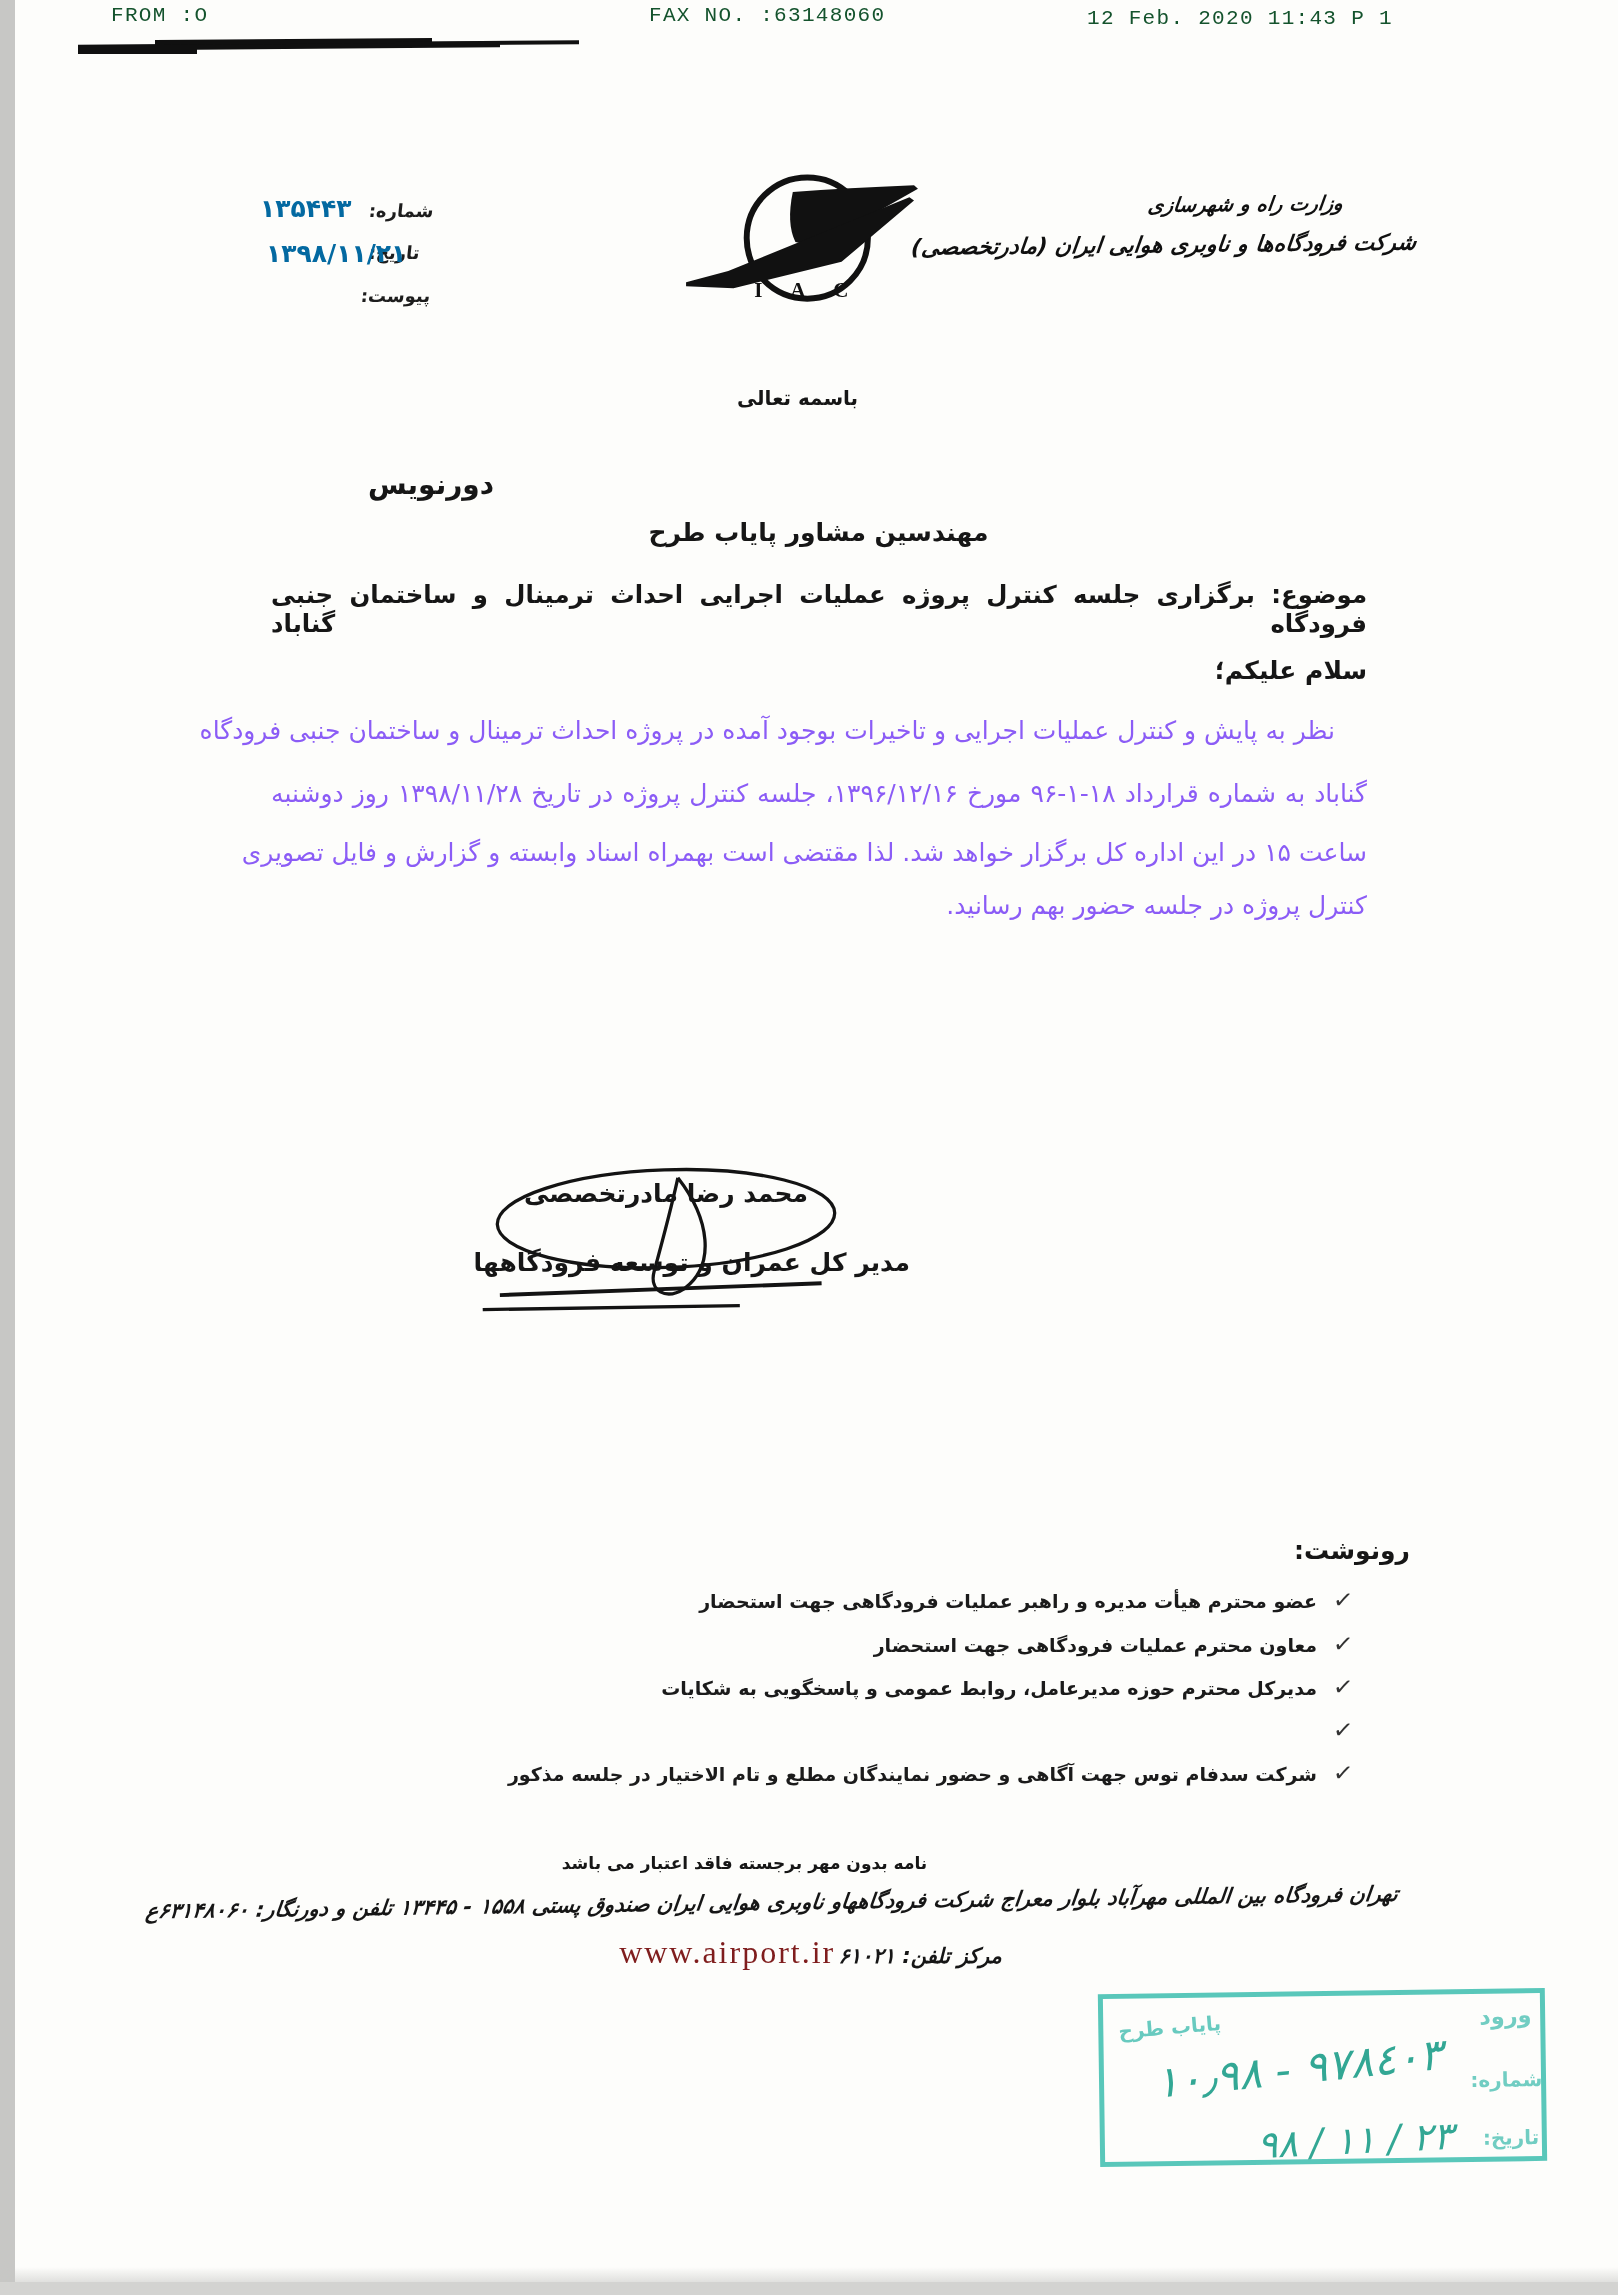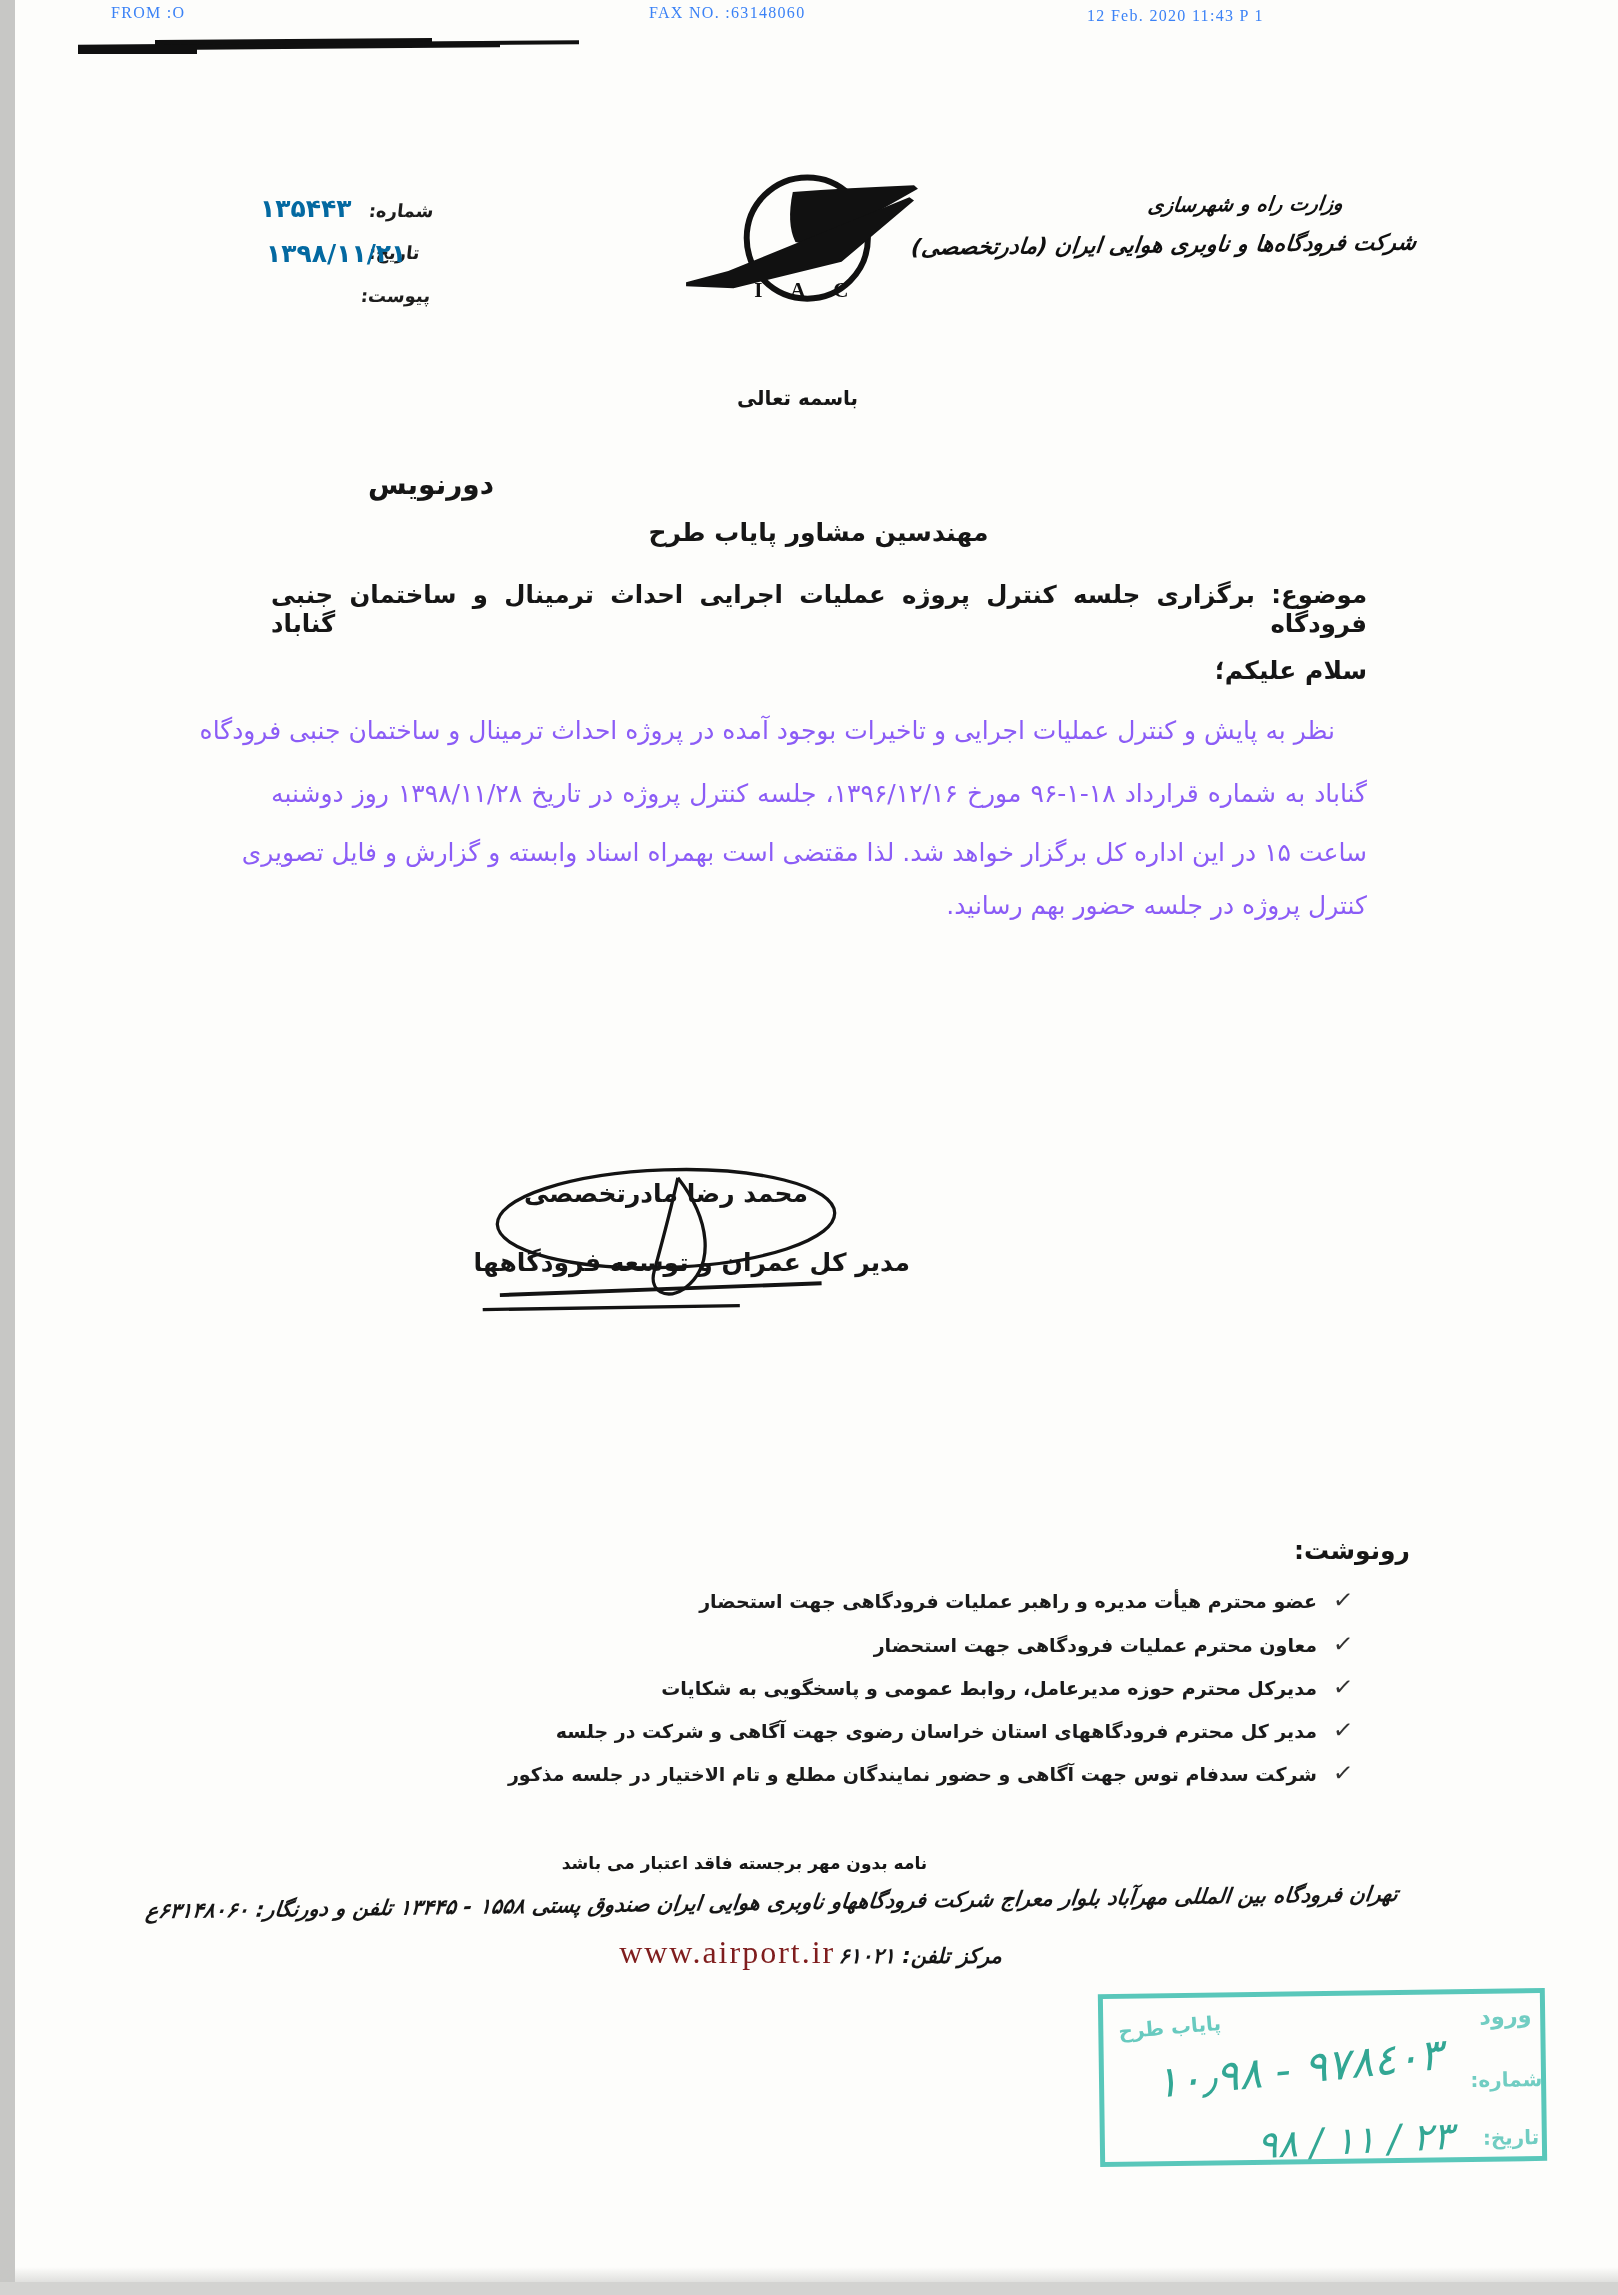--- a/index.html
+++ b/index.html
@@ -7,21 +7,21 @@
     width:1619px;height:2295px;position:relative;overflow:hidden;
     background:#fdfdfb;
     font-family:"DejaVu Sans",sans-serif;color:#161616;
   }
   .abs{position:absolute;}
   
   .edge-left{left:0;top:0;width:14.5px;height:2295px;background:#c7c7c5;}
   .edge-bottom{left:0;top:2282px;width:1619px;height:13px;background:#d3d3d1;}
   .edge-bottom2{left:0;top:2267px;width:1619px;height:16px;background:linear-gradient(#fdfdfb,#dededc);}
   
-  .faxfont{font-family:Liberation Serif, serif;font-size:16px;color:#3b82f6;letter-spacing:1.3px;white-space:nowrap;}
+  .faxfont{font-family:Liberation Mono, monospace;font-size:21px;color:#14532d;letter-spacing:1.3px;white-space:nowrap;}
   .streak{background:#101010;}
   .streak.a{left:78px;top:43px;width:422px;height:6px;transform:rotate(-0.5deg);}
   .streak.b{left:155px;top:39px;width:277px;height:5.3px;transform:rotate(-0.4deg);}
   .streak.c{left:395px;top:41px;width:184px;height:4px;transform:rotate(-0.4deg);}
   .streak.d{left:78px;top:49px;width:119px;height:4.6px;}
   
   .rtl{direction:rtl;unicode-bidi:plaintext;}
   .fieldlabel{font-size:18px;font-weight:bold;color:#1d1d1d;transform:skewX(-6deg);}
   .fieldvalue{font-size:25px;font-weight:bold;color:#0369a1;letter-spacing:1.3px;white-space:nowrap;}
   .nastaliq{font-weight:bold;font-style:italic;transform:skewX(-7deg) rotate(-0.6deg);color:#101010;white-space:nowrap;}
@@ -130,21 +130,20 @@
 <div class="abs ccrow ccr1">
   <span class="cccheck">✓</span>
   <span class="rtl cctext">معاون محترم عملیات فرودگاهی جهت استحضار</span>
 </div>
 <div class="abs ccrow ccr2">
   <span class="cccheck">✓</span>
   <span class="rtl cctext">مدیرکل محترم حوزه مدیرعامل، روابط عمومی و پاسخگویی به شکایات</span>
 </div>
 <div class="abs ccrow ccr3">
   <span class="cccheck">✓</span>
-  <span class="rtl cctext">مدیر کل محترم فرودگاههای استان خراسان رضوی جهت آگاهی و شرکت در جلسه</span>
 </div>
 <div class="abs ccrow ccr4">
   <span class="cccheck">✓</span>
   <span class="rtl cctext">شرکت سدفام توس جهت آگاهی و حضور نمایندگان مطلع و تام الاختیار در جلسه مذکور</span>
 </div>
 
 <div class="abs rtl validity">نامه بدون مهر برجسته فاقد اعتبار می باشد</div>
 <div class="abs rtl address">تهران فرودگاه بین المللی مهرآباد بلوار معراج شرکت فرودگاههاو ناوبری هوایی ایران صندوق پستی ۱۵۵۸ - ۱۳۴۴۵ تلفن و دورنگار: ۶۳۱۴۸۰۶۰ع</div>
 <div class="abs rtl phoneline">
   <span class="center-label">مرکز تلفن: ۶۱۰۲۱</span>

